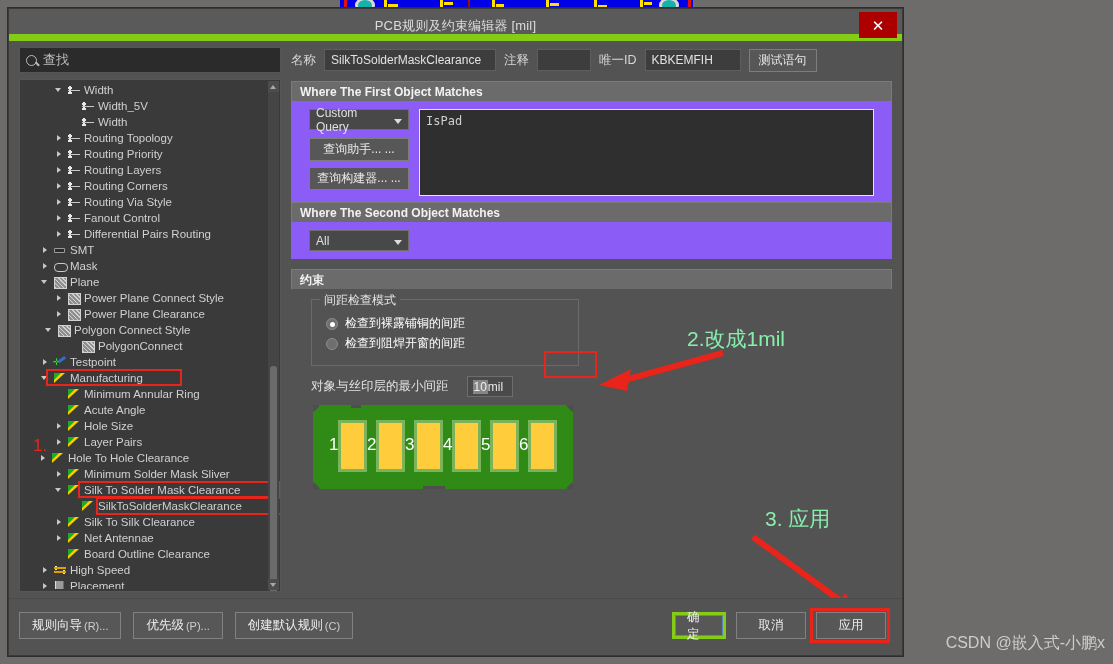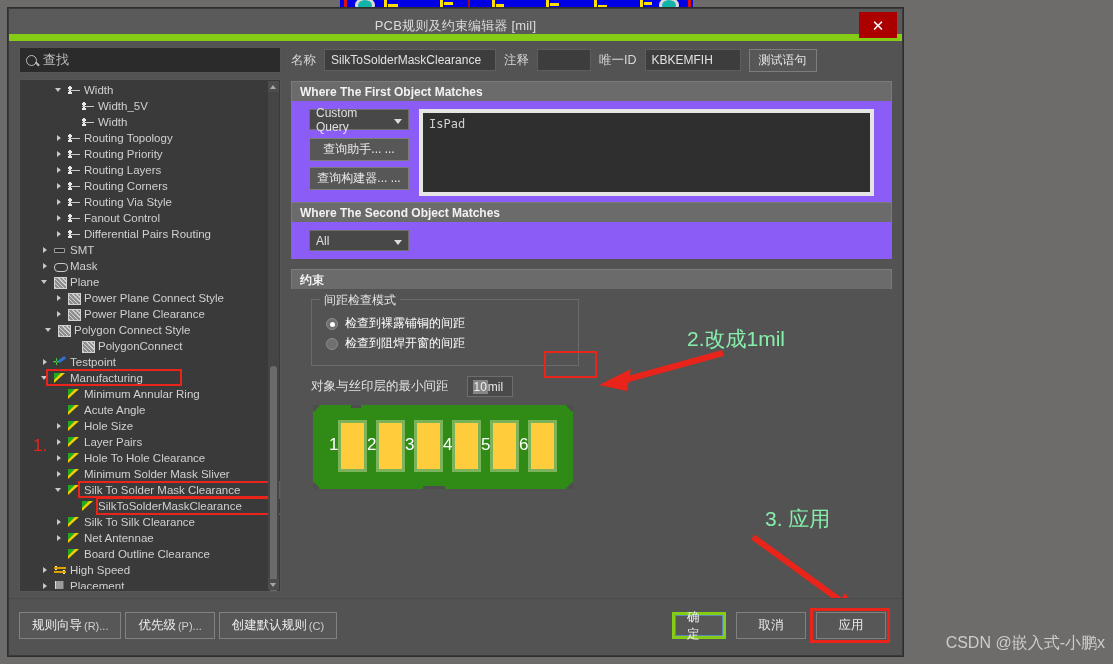--- a/index.html
+++ b/index.html
@@ -229,21 +229,21 @@
     content:""; position:absolute; right:6px; top:9px;
     border-left:4.5px solid transparent; border-right:4.5px solid transparent;
     border-top:5px solid #dcdcdc;
   }
   .qbtn {
     background: #575757; border: 1px solid #7d7d7d; color: #eaeaea;
     font-size: 12px; height: 23px; margin-bottom: 6px;
     display:flex; align-items:center; justify-content:center; cursor:pointer;
   }
   .qtext {
-    flex: 1; background: #2f2f2f; border: 4px solid #e5e5e5;
+    flex: 1; background: #2f2f2f; border: 1px solid #e5e5e5;
     min-height: 86px; color: #cfcfcf;
     font-family: "DejaVu Sans Mono","Liberation Mono", monospace;
     font-size: 12px; padding: 4px 6px; margin-right: 18px;
   }
   #constraint-hdr { margin-top: 10px; }
   #constraint-body { background:#535353; padding: 10px 0 0 20px; }
   .fieldset {
     position: relative; border: 1px solid #6a6a6a;
     width: 268px; padding: 12px 10px 10px 14px; margin-bottom: 10px;
   }
@@ -296,21 +296,21 @@
   .anno-num {
     position: absolute; color: #e8241b; font-size: 17px;
   }
   .anno-arrow { position: absolute; }
 
   
   #footer {
     position: absolute; left: 0; right: 0; bottom: 0; height: 57px;
     background: #535353; border-top: 1px solid #4a4a4a;
   }
-  #footer .left-btns { position:absolute; left: 10px; top: 13px; display:flex; gap: 4px; }
+  #footer .left-btns { position:absolute; left: 10px; top: 13px; display:flex; gap: 12px; }
   #footer .right-btns { position:absolute; right: 16px; top: 13px; display:flex; gap: 10px; }
   .fbtn {
     background:#575757; border:1px solid #818181; color:#ededed;
     font-size:12.5px; height:27px; padding: 0 12px;
     display:flex; align-items:center; justify-content:center; cursor:pointer;
   }
   .fbtn .mn { color:#cfcfcf; font-size: 11px; margin-left: 2px; }
   .fbtn.ok { border: 3px solid #84cc16; box-shadow: inset 0 0 0 1px #5d86b8; width: 54px; }
   .fbtn.w70 { width: 70px; }
   #apply-hl {
@@ -471,21 +471,21 @@
             <div class="tnode" style="padding-left: 34px;">
               <span class="arrow closed"></span>
               <span class="ico mfg-ico"></span>
               <span class="lbl">Hole Size</span>
             </div>
             <div class="tnode" style="padding-left: 34px;">
               <span class="arrow closed"></span>
               <span class="ico mfg-ico"></span>
               <span class="lbl">Layer Pairs</span>
             </div>
-            <div class="tnode" style="padding-left: 18px; margin-left: 16px;">
+            <div class="tnode" style="padding-left: 18px;">
               <span class="arrow closed"></span>
               <span class="ico mfg-ico"></span>
               <span class="lbl">Hole To Hole Clearance</span>
             </div>
             <div class="tnode" style="padding-left: 34px;">
               <span class="arrow closed"></span>
               <span class="ico mfg-ico"></span>
               <span class="lbl">Minimum Solder Mask Sliver</span>
             </div>
             <div class="tnode" style="padding-left: 34px;">

